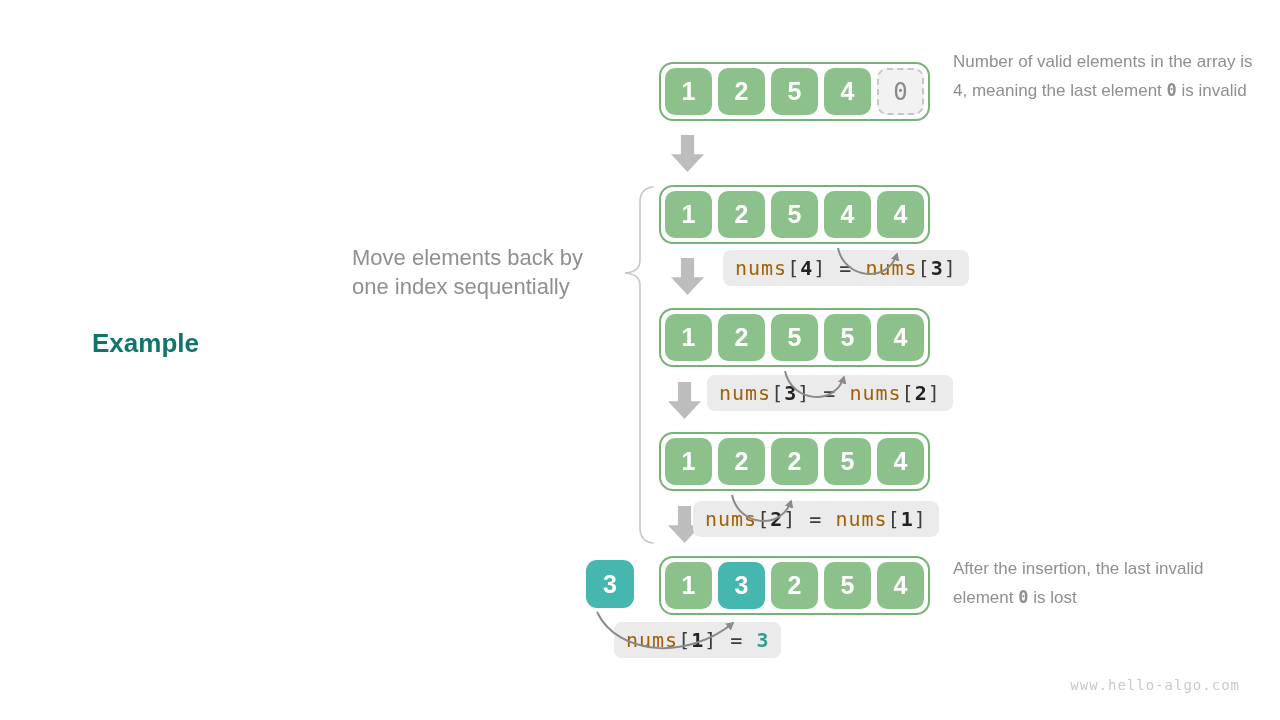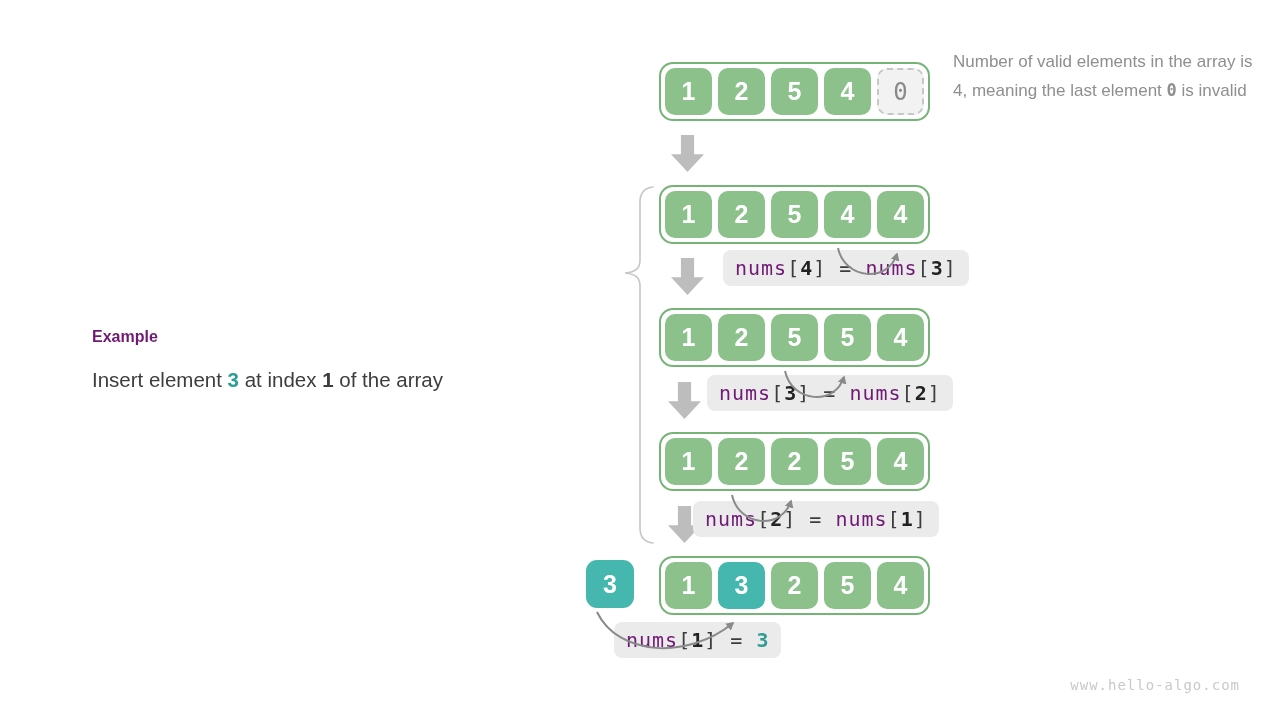--- a/index.html
+++ b/index.html
@@ -44,51 +44,52 @@
     position:absolute; height:36px; background:#ebebeb; border-radius:8px;
     display:flex; align-items:center; padding:0 12px;
     font-family:"DejaVu Sans Mono", monospace; font-size:20px; letter-spacing:1px;
     color:#3c3c3c; white-space:pre;
   }
   .label1 { left:723px; top:250px; }
   .label2 { left:707px; top:375px; }
   .label3 { left:693px; top:501px; }
   .label4 { left:614px; top:622px; }
   
-  .seg-g { color:#701a75; }
+  .seg-g { color:#a16207; }
   .seg-b { color:#222; font-weight:bold; }
   .seg-t { color:#2E9D94; font-weight:bold; }
   .seg-bold { font-weight:bold; }
   .seg-accent { color:#2E9D94; font-weight:bold; }
   .seg-code { font-family:"DejaVu Sans Mono", monospace; font-weight:bold; }
   
   .note { position:absolute; color:#8f8f8f; font-size:17px; line-height:29px; }
   .note-top { left:953px; top:47px; width:310px; }
   .note-bottom { left:953px; top:554px; width:300px; }
   .note-move { left:352px; top:243px; width:270px; font-size:22px; }
   
-  .example-heading { position:absolute; left:92px; top:328px; font-size:16px; font-weight:bold; color:#701a75; }
+  .example-heading { position:absolute; left:92px; top:328px; font-size:26px; font-weight:bold; color:#0f766e; }
   .example-line { position:absolute; left:92px; top:368px; font-size:20.5px; color:#3d3d3d; }
   
   .overlay { position:absolute; left:0; top:0; width:1280px; height:720px; pointer-events:none; }
   
   .watermark {
     position:absolute; right:40px; top:677px; color:#c9c9c9;
     font-family:"DejaVu Sans Mono", monospace; font-size:14px; letter-spacing:1px;
   }
 </style>
 </head>
 <body>
 
 <div class="canvas">
 
   <div class="example-heading">Example</div>
-  <div class="example-line"><span>Insert element </span><span class="seg-accent">3</span><span> at index </span><span class="seg-bold">1</span><span> of the array</span></div>
 
   <div class="note note-top"><span>Number of valid elements in the array is 4, meaning the last element </span><span class="seg-code">0</span><span> is invalid</span></div>
+  <div class="note note-move">Move elements back by one index sequentially</div>
+  <div class="note note-bottom"><span>After the insertion, the last invalid element </span><span class="seg-code">0</span><span> is lost</span></div>
 
   <div class="array row1">
       <div class="cell">1</div>
       <div class="cell">2</div>
       <div class="cell">5</div>
       <div class="cell">4</div>
       <div class="cell invalid">0</div>
     </div>
   <div class="array row2">
       <div class="cell">1</div>

